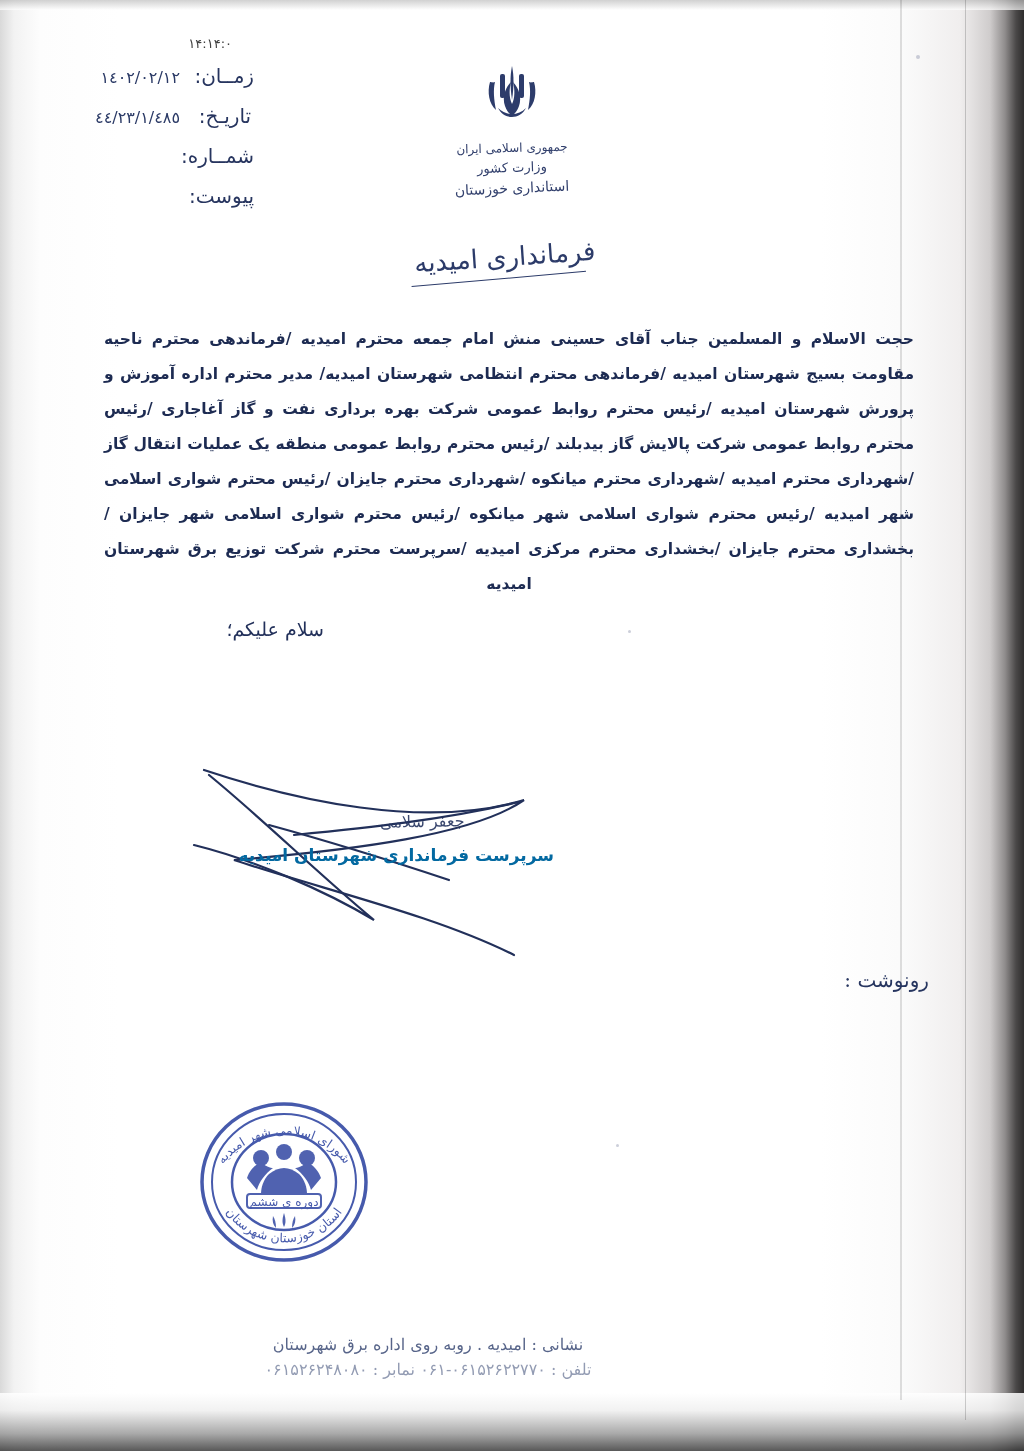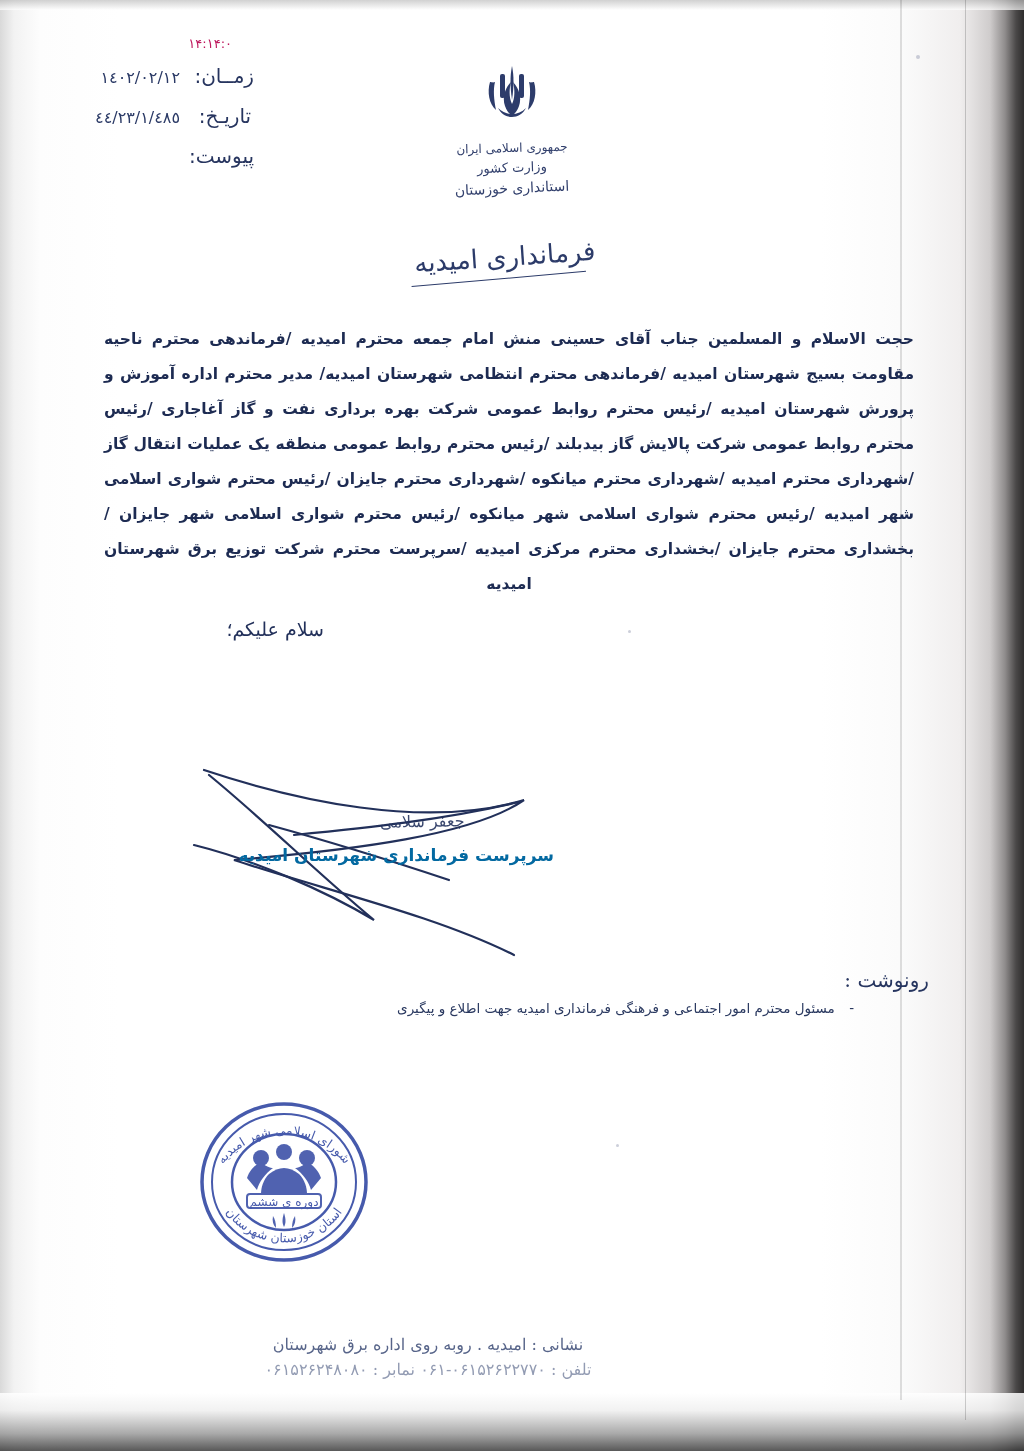--- a/index.html
+++ b/index.html
@@ -63,21 +63,21 @@
     font-family: "DejaVu Sans", sans-serif;
     color: #2c3c6a;
     direction: rtl;
   }
   .meta .time-top {
     position: absolute;
     top: -2px;
     right: 22px;
     font-size: 13px;
     letter-spacing: 1px;
-    color: #be185d;
+    color: #404040;
   }
   .meta-row {
     display: flex;
     justify-content: flex-start;
     align-items: baseline;
     height: 40px;
     gap: 16px;
   }
   .meta-label {
     font-size: 20px;
@@ -272,20 +272,24 @@
     <div class="meta">
       <div class="time-top">۱۴:۱۴:۰</div>
 
       <div class="meta-row" style="margin-top:26px;">
         <span class="meta-label">زمــان:</span>
         <span class="meta-value">١٤٠٢/٠٢/١٢</span>
       </div>
       <div class="meta-row">
         <span class="meta-label">تاریـخ:</span>
         <span class="meta-value">٤٤/٢٣/١/٤٨٥</span>
+      </div>
+      <div class="meta-row">
+        <span class="meta-label">شمــاره:</span>
+        <span class="meta-value"></span>
       </div>
       <div class="meta-row">
         <span class="meta-label">پیوست:</span>
         <span class="meta-value"></span>
       </div>
     </div>
 
     <div class="emblem">
       <span>
         <svg width="76" height="70" viewBox="0 0 76 70" aria-hidden="true">
@@ -322,24 +326,20 @@
         <path d="M30 30 C120 60 250 90 350 60 C300 95 180 110 60 120 C150 150 260 175 340 215"></path>
         <path d="M35 35 C90 80 140 130 200 180 C150 150 80 120 20 105"></path>
         <path d="M120 95 C190 88 270 80 345 62"></path>
         <path d="M95 85 C150 100 215 120 275 140"></path>
       </g>
     </svg>
     <div class="signature-name">جعفر سلامی</div>
     <div class="signature-role">سرپرست فرمانداری شهرستان امیدیه</div>
 
     <div class="cc-title">رونوشت :</div>
-    <div class="cc-item">
-      <span class="dash">-</span>
-      <span>مسئول محترم امور اجتماعی و فرهنگی فرمانداری امیدیه جهت اطلاع و پیگیری</span>
-    </div>
 
     <div class="stamp">
       <svg width="190" height="195" viewBox="0 0 190 195" aria-hidden="true">
         <defs>
           <path id="arcTop" d="M22,108 a75,72 0 0 1 146,0"></path>
           <path id="arcBottom" d="M28,112 a70,68 0 0 0 134,0"></path>
         </defs>
         <ellipse cx="95" cy="100" rx="82" ry="78" fill="none" stroke="#3d52a8" stroke-width="3.5"></ellipse>
         <ellipse cx="95" cy="100" rx="72" ry="68" fill="none" stroke="#3d52a8" stroke-width="2"></ellipse>
         <ellipse cx="95" cy="100" rx="52" ry="48" fill="none" stroke="#3d52a8" stroke-width="2.5"></ellipse>

